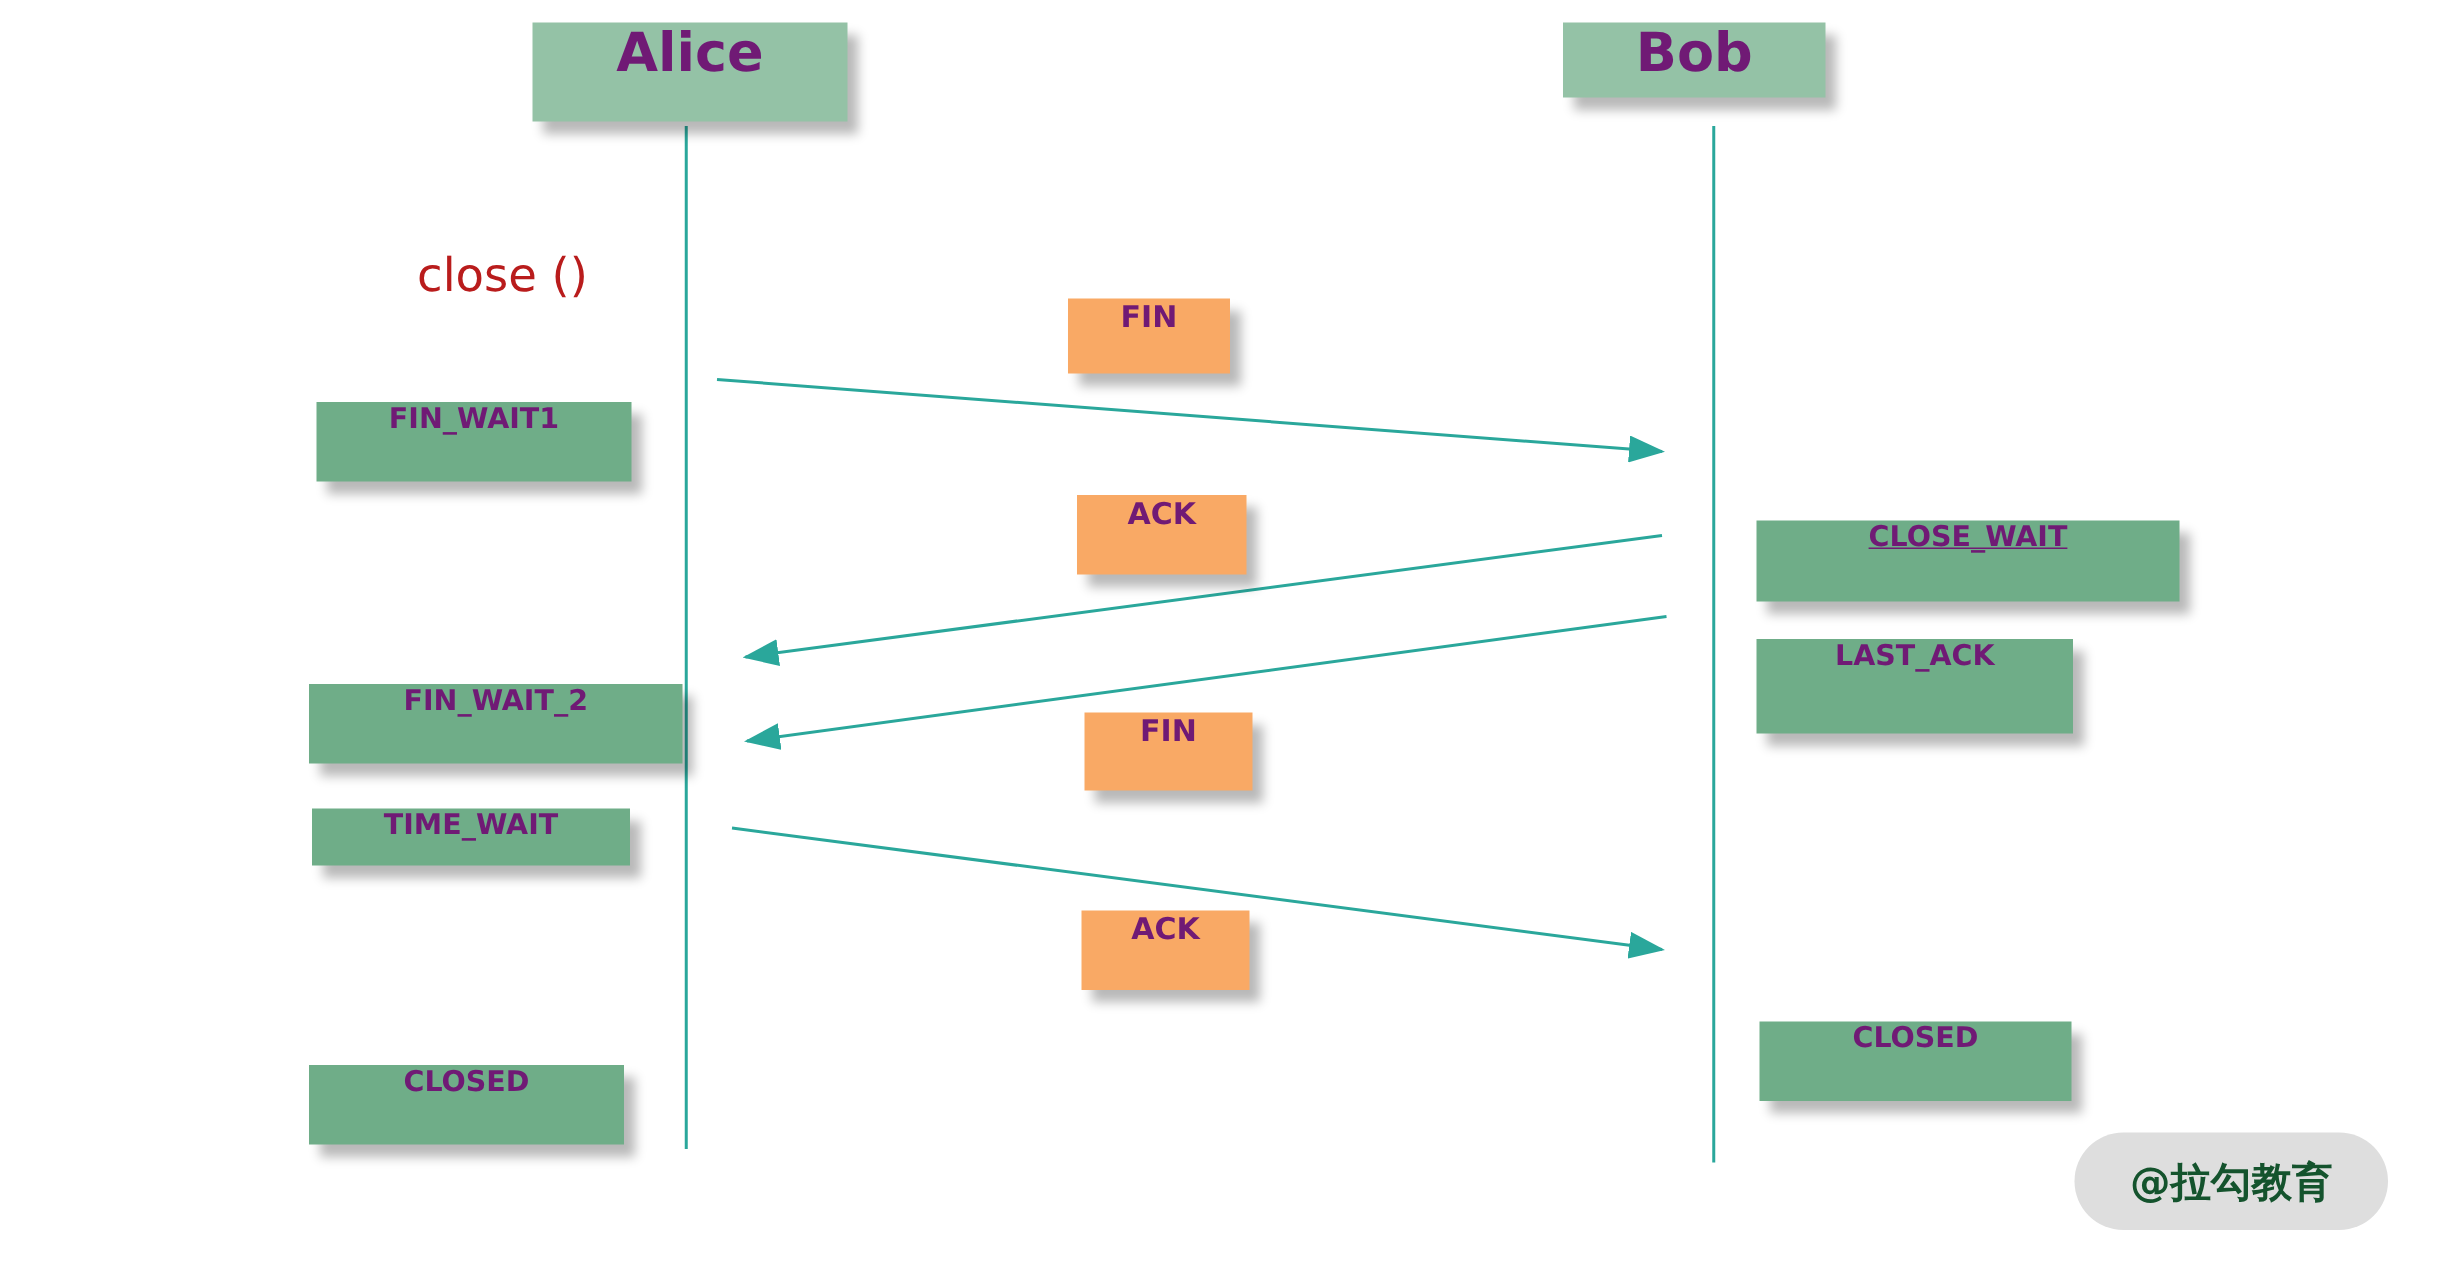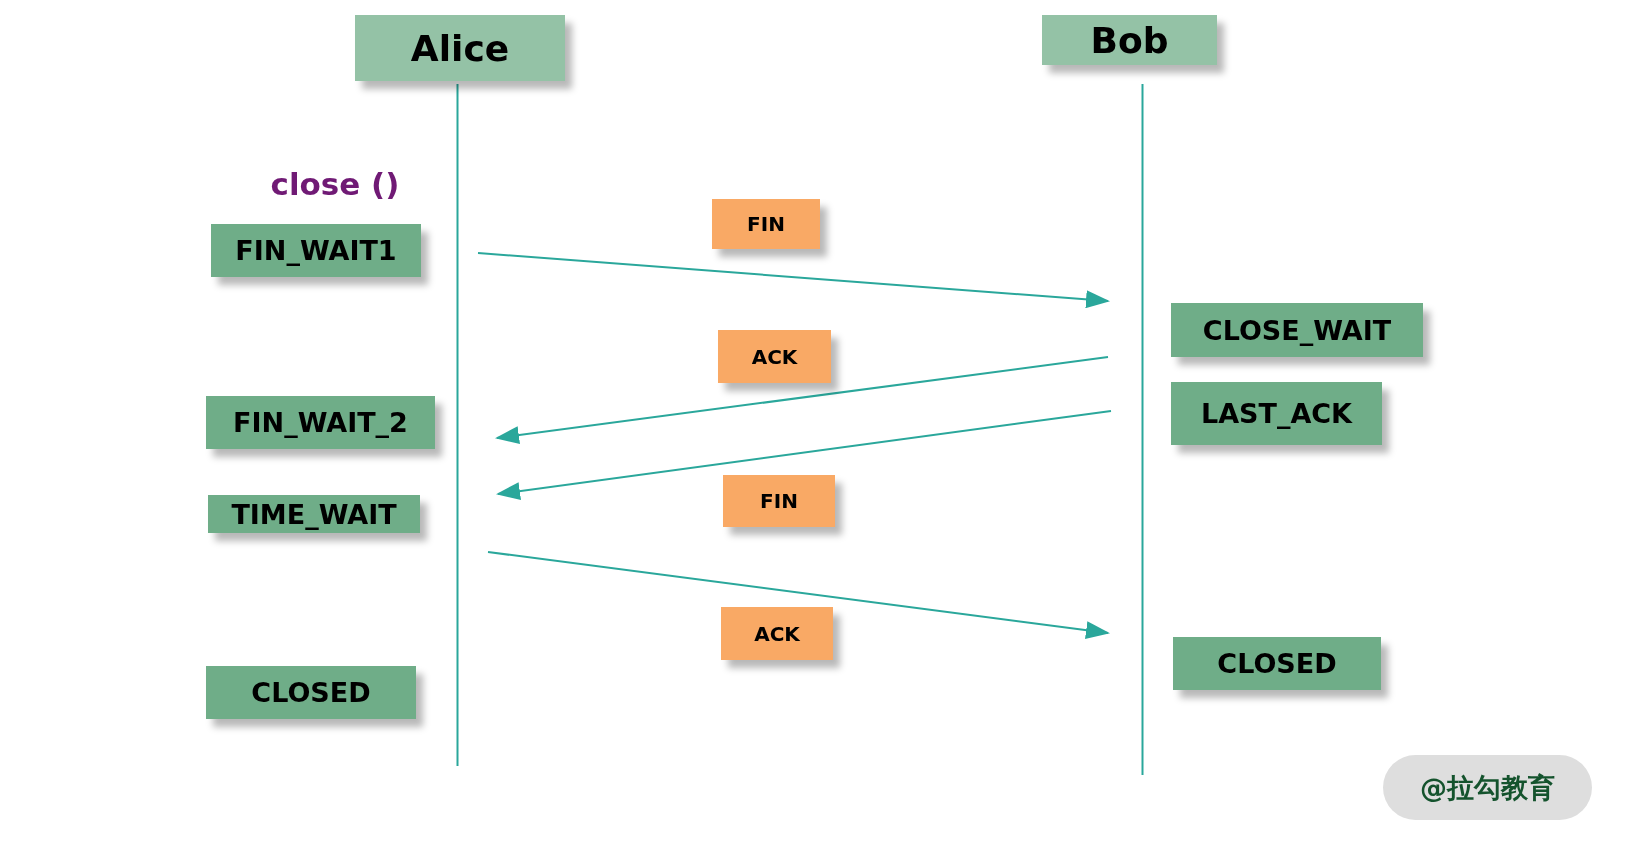--- a/index.html
+++ b/index.html
@@ -5,39 +5,40 @@
   html, body { margin: 0; padding: 0; }
   body {
     width: 1634px; height: 844px;
     background: #ffffff;
     position: relative;
     overflow: hidden;
     font-family: "DejaVu Sans", "Liberation Sans", sans-serif;
   }
   .abs { position: absolute; }
   .box {
-    display: flex; align-items: center; justify-content: center;
-    color: #000000; font-weight: bold;
+    display: flex; align-items: flex-start; justify-content: center;
+    color: #701a75; font-weight: bold;
     box-shadow: 7px 8px 7px rgba(0,0,0,0.28);
     box-sizing: border-box;
   }
   .actor {
     background: #94c2a6;
     font-size: 36px;
   }
   .state {
     background: #6fad88;
-    font-size: 27px;
+    font-size: 19px;
+    margin-top: 44px;
   }
   .msg {
     background: #f9a965;
     font-size: 20px;
   }
   .annotation {
-    color: #701a75; font-weight: bold; font-size: 31px;
+    color: #b91c1c; font-weight: normal; font-size: 31px;
     display: flex; align-items: center; justify-content: center;
   }
   .watermark {
     background: #dedede;
     border-radius: 33px;
     color: #14532d; font-weight: bold; font-size: 27px;
     display: flex; align-items: center; justify-content: center;
     box-shadow: none;
   }
   svg.connectors { position: absolute; left: 0; top: 0; }
@@ -66,31 +67,31 @@
 </div>
 <div class="abs box actor" style="left:1042px; top:15px; width:175px; height:50px;">
   <span>Bob</span>
 </div>
 
 <div class="abs annotation" style="left:245px; top:160px; width:180px; height:48px;">close ()</div>
 
 <div class="abs box state" style="left:211px; top:224px; width:210px; height:53px;">
   <span>FIN_WAIT1</span>
 </div>
-<div class="abs box state" style="left:206px; top:396px; width:229px; height:53px;">
+<div class="abs box state" style="left:206px; top:412px; width:249px; height:53px;">
   <span>FIN_WAIT_2</span>
 </div>
 <div class="abs box state" style="left:208px; top:495px; width:212px; height:38px;">
   <span>TIME_WAIT</span>
 </div>
 <div class="abs box state" style="left:206px; top:666px; width:210px; height:53px;">
   <span>CLOSED</span>
 </div>
 
-<div class="abs box state" style="left:1171px; top:303px; width:252px; height:54px;">
+<div class="abs box state" style="left:1171px; top:303px; width:282px; height:54px;text-decoration:underline;">
   <span>CLOSE_WAIT</span>
 </div>
 <div class="abs box state" style="left:1171px; top:382px; width:211px; height:63px;">
   <span>LAST_ACK</span>
 </div>
 <div class="abs box state" style="left:1173px; top:637px; width:208px; height:53px;">
   <span>CLOSED</span>
 </div>
 
 <div class="abs box msg" style="left:712px; top:199px; width:108px; height:50px;">

